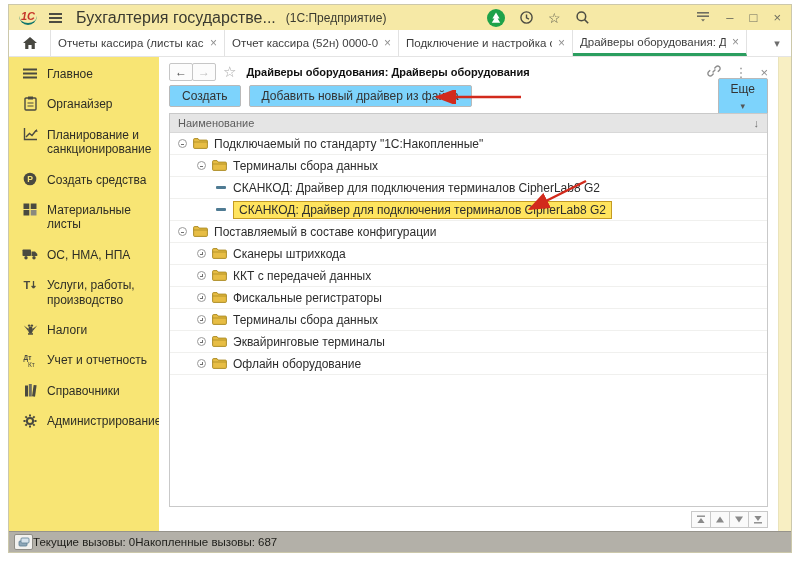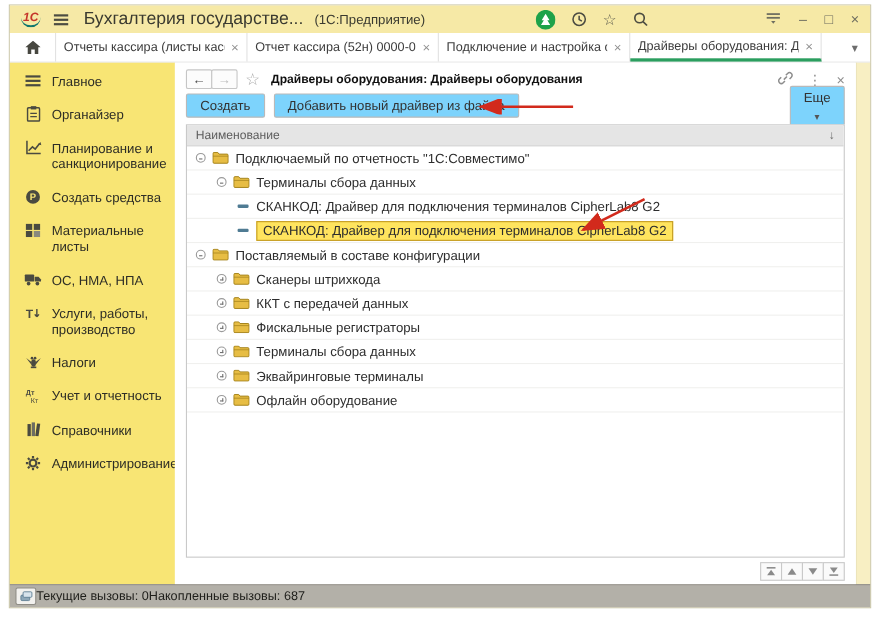--- a/index.html
+++ b/index.html
@@ -341,21 +341,21 @@
         </div>
         <div class="rows" id="rows-host">
             <div class="row" style="padding-left: 8px;">
     <span class="exp"></span>
     <span class="ric">
                 <svg width="15" height="11" viewBox="0 0 15 11">
                   <path d="M0.6 1.6 Q0.6 0.6 1.6 0.6 L5 0.6 L6.2 2.1 L13.4 2.1 Q14.4 2.1 14.4 3.1 L14.4 9.4 Q14.4 10.4 13.4 10.4 L1.6 10.4 Q0.6 10.4 0.6 9.4 Z" fill="#e7bd44" stroke="#a5841c" stroke-width="0.9"></path>
                   <path d="M0.6 4 H14.4" stroke="#a5841c" stroke-width="0.7"></path>
                 </svg>
               </span>
-    <span class="rlabel">Подключаемый по отчетность "1С:Совместимо"</span>
+    <span class="rlabel">Подключаемый по стандарту "1С:Накопленные"</span>
   </div>
             <div class="row" style="padding-left: 27px;">
     <span class="exp"></span>
     <span class="ric">
                 <svg width="15" height="11" viewBox="0 0 15 11">
                   <path d="M0.6 1.6 Q0.6 0.6 1.6 0.6 L5 0.6 L6.2 2.1 L13.4 2.1 Q14.4 2.1 14.4 3.1 L14.4 9.4 Q14.4 10.4 13.4 10.4 L1.6 10.4 Q0.6 10.4 0.6 9.4 Z" fill="#e7bd44" stroke="#a5841c" stroke-width="0.9"></path>
                   <path d="M0.6 4 H14.4" stroke="#a5841c" stroke-width="0.7"></path>
                 </svg>
               </span>
     <span class="rlabel">Терминалы сбора данных</span>

